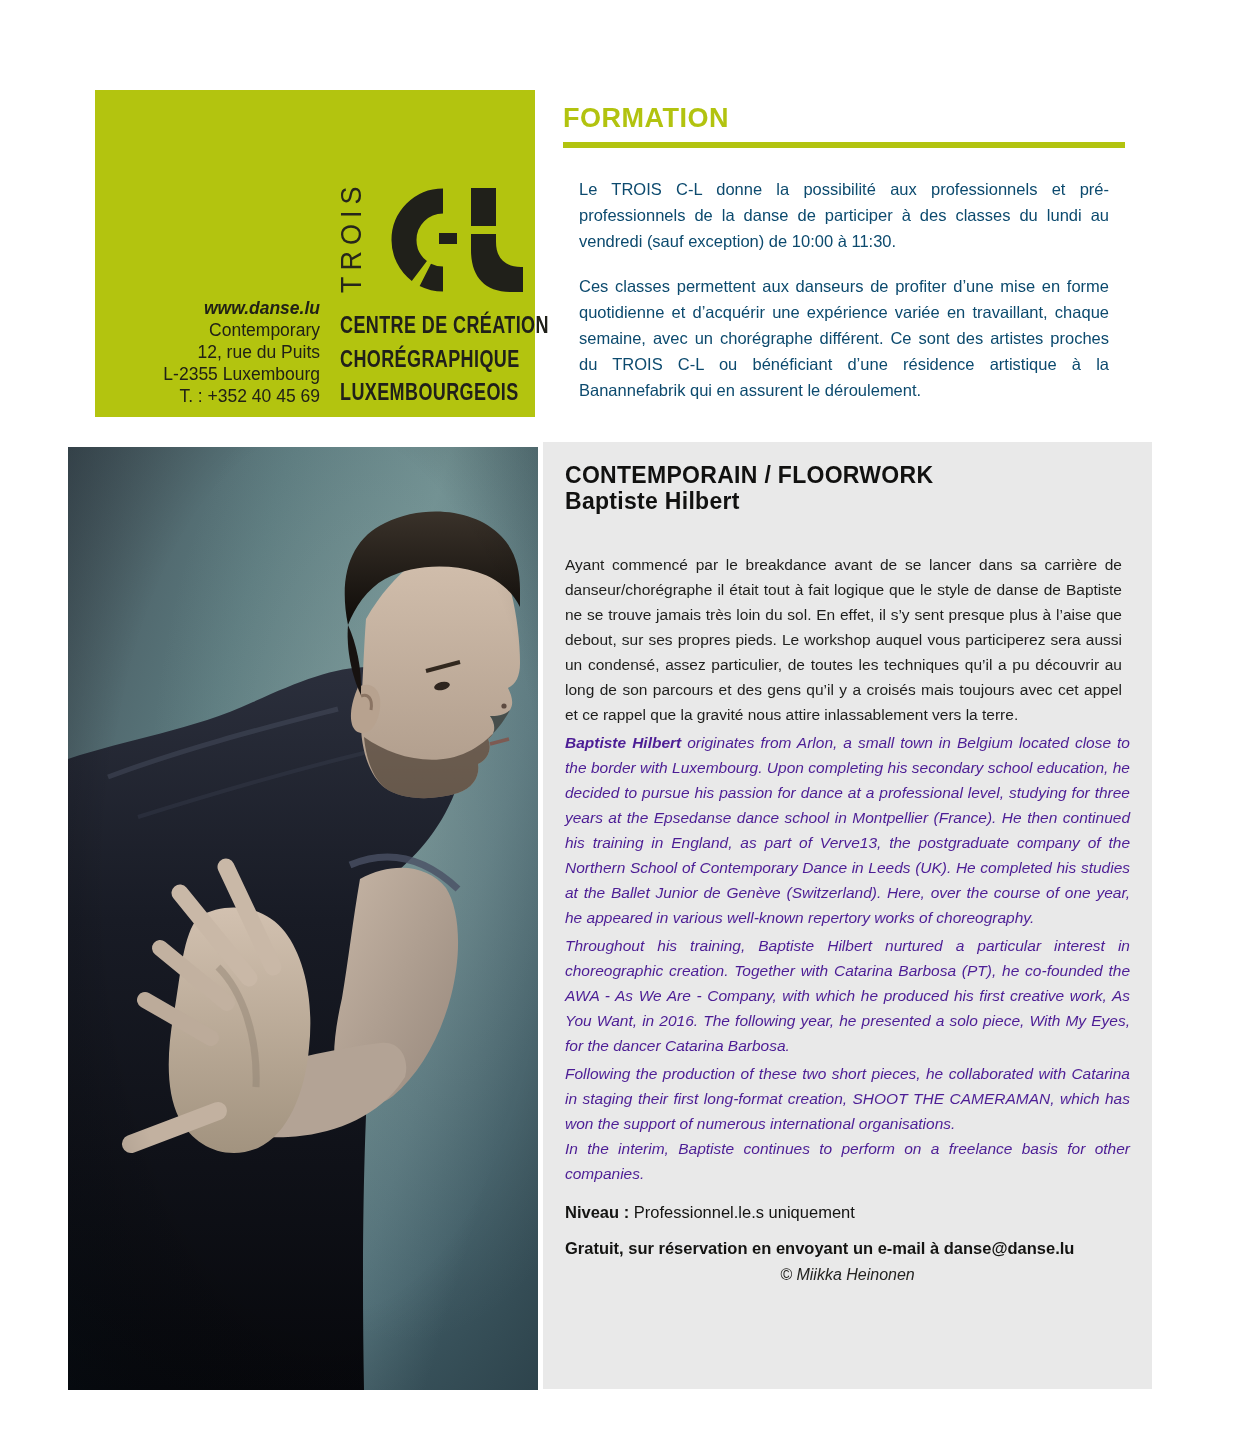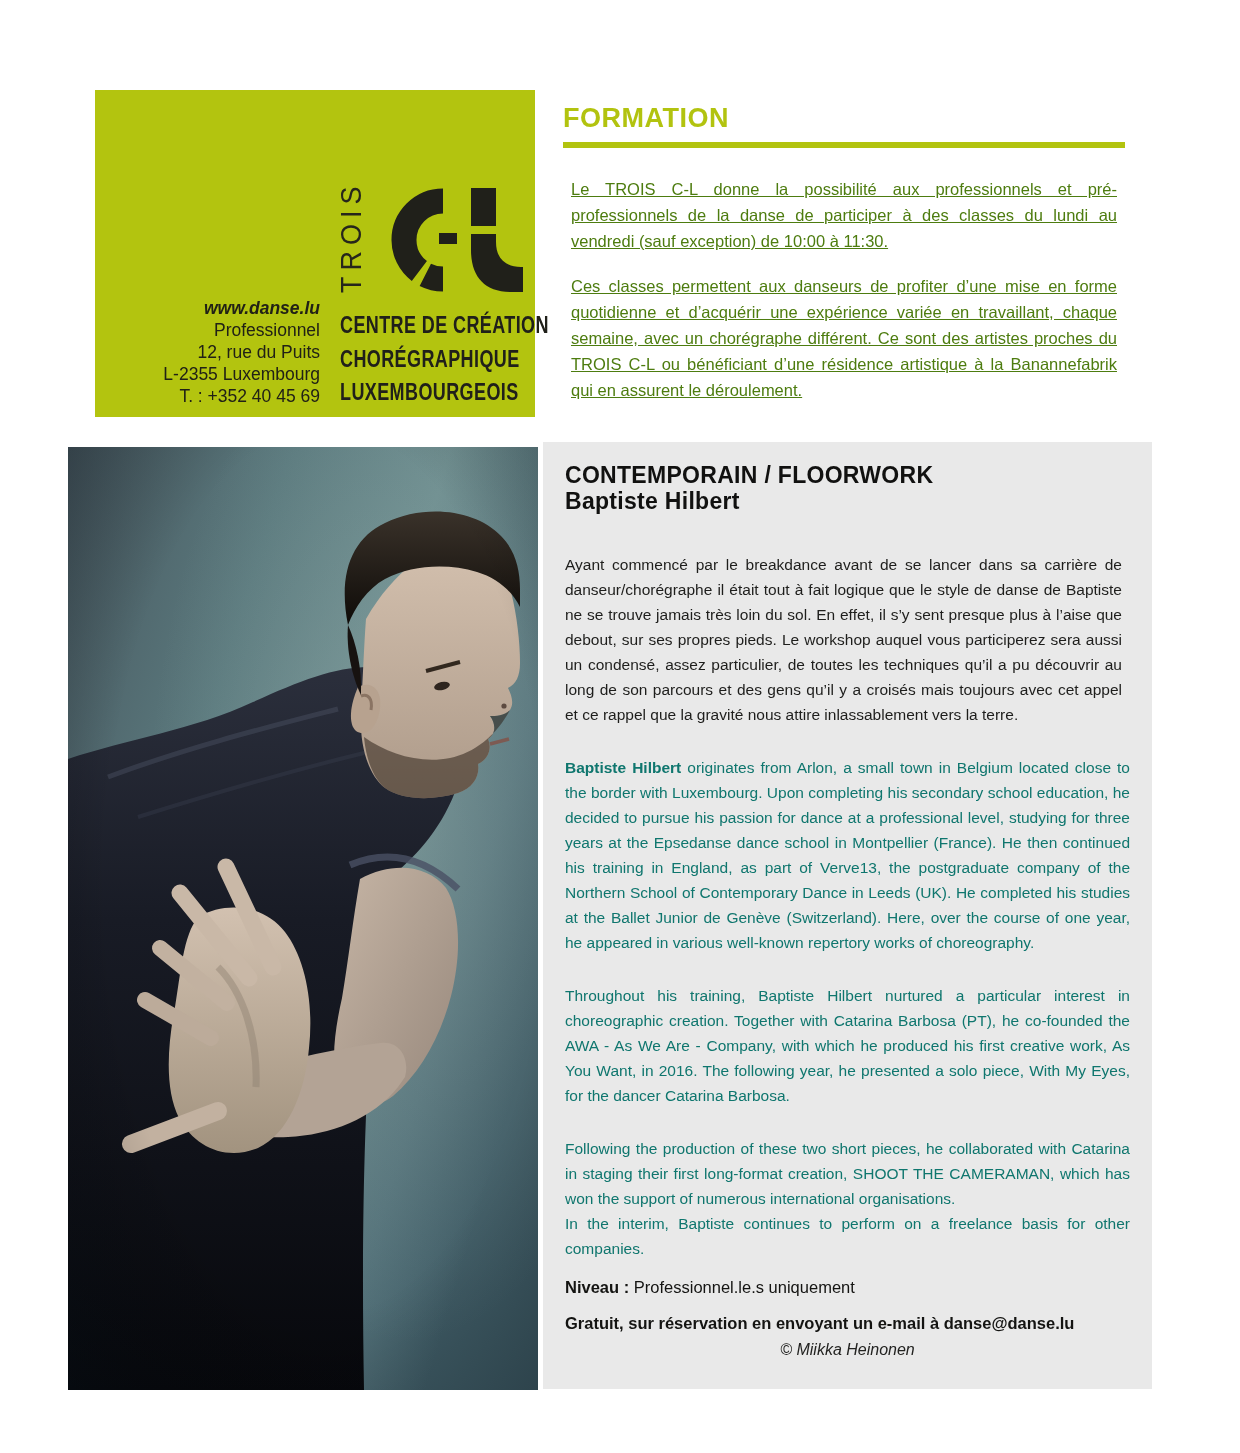--- a/index.html
+++ b/index.html
@@ -16,34 +16,34 @@
   .cl-glyph{position:absolute;left:296px;top:98px;width:132px;height:104px;}
   .logo-caption{position:absolute;left:245px;top:219px;width:195px;
                 font-size:18px;font-weight:600;letter-spacing:0.4px;line-height:26px;
                 transform:scaleY(1.28);transform-origin:top left;color:#20201a;white-space:nowrap;}
 
   
   .right-col{position:absolute;left:563px;top:103px;width:562px;}
   .kicker{font-size:27px;font-weight:bold;color:#b2c30f;line-height:30px;letter-spacing:0.5px;}
   .title{font-size:37px;font-weight:400;color:#b2c30f;line-height:42px;margin-top:2px;}
   .rule{height:6px;background:#b2c30f;margin-top:9px;}
-  .intro p{margin:8px;text-align:justify;font-size:16.5px;line-height:26px;color:#4d7c0f;text-decoration:underline;}
+  .intro p{margin:16px;text-align:justify;font-size:16.5px;line-height:26px;color:#0c4a6e;}
   .intro p.first{margin-top:28px;}
   .intro p + p{margin-top:19px;}
 
   
   .photo{position:absolute;left:68px;top:447px;width:470px;height:943px;display:block;}
 
   
   .panel{position:absolute;left:543px;top:442px;width:609px;height:947px;background:#e9e9e9;
          box-sizing:border-box;padding:20px 22px;overflow:hidden;}
   .panel h2{margin:0;font-size:23px;line-height:26px;font-weight:bold;color:#111110;letter-spacing:0.3px;}
   .panel .p-fr{margin:38px 8px 0 0;text-align:justify;font-size:15.5px;line-height:25px;color:#1e1e1c;}
-  .panel .bio{margin:28px 0 0 0;text-align:justify;font-size:15.5px;line-height:25px;
-              color:#0f766e;}
+  .panel .bio{margin:3px 0 0 0;text-align:justify;font-size:15.5px;line-height:25px;
+              font-style:italic;color:#4c1d95;}
   .panel .bio .lead{font-weight:bold;}
   .details{margin-top:13px;}
   .detail-line{font-size:16.5px;line-height:27px;color:#141412;margin-top:9px;}
   .detail-line .lbl{font-weight:bold;}
   .booking{font-weight:bold;}
   .booking .email{color:#141412;cursor:pointer;}
   .credit{font-size:16px;line-height:26px;font-style:italic;color:#232321;text-align:center;}
 </style>
 </head>
 <body>
@@ -65,21 +65,21 @@
     </svg>
 
     <div class="logo-caption">
       <div>CENTRE DE CRÉATION</div>
       <div>CHORÉGRAPHIQUE</div>
       <div>LUXEMBOURGEOIS</div>
     </div>
 
     <div class="address">
       <div class="website">www.danse.lu</div>
-      <div>Professionnel</div>
+      <div>Contemporary</div>
       <div>12, rue du Puits</div>
       <div>L-2355 Luxembourg</div>
       <div>T. : +352 40 45 69</div>
     </div>
   </div>
 
   <div class="right-col">
     <div class="kicker">FORMATION</div>
     <div class="rule"></div>
     <div class="intro">

